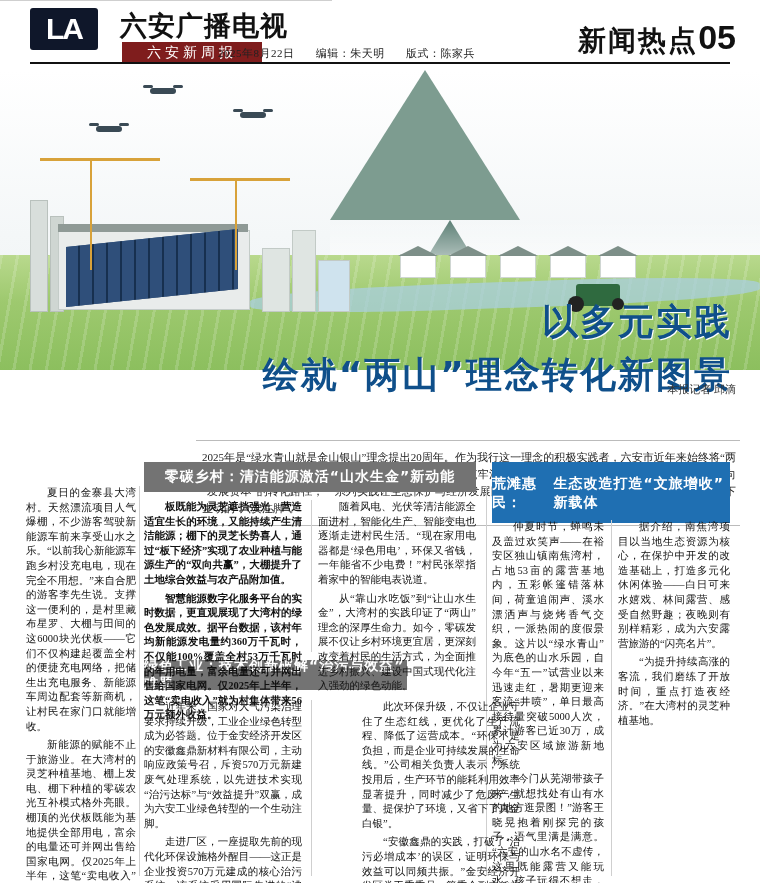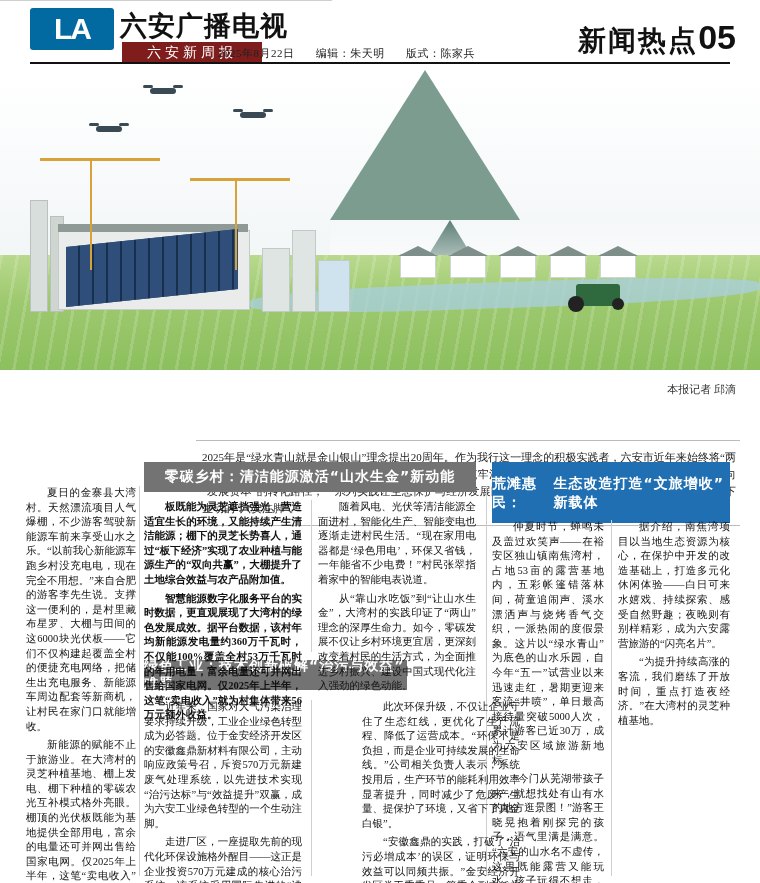--- a/index.html
+++ b/index.html
@@ -8,21 +8,21 @@
     background:#ffffff;
     font-family:"Liberation Serif", serif;
     color:#111;
     position:relative;
     overflow:hidden;
   }
   .page{position:relative;width:760px;height:883px;}
 
   
   .masthead{position:absolute;left:0;top:0;width:760px;height:70px;}
-  .logo-box{position:absolute;left:30px;top:8px;width:84px;height:42px;background:#0369a1;border-radius:3px;
+  .logo-box{position:absolute;left:30px;top:8px;width:68px;height:42px;background:#0f172a;border-radius:3px;
     display:flex;align-items:center;justify-content:center;}
   .logo-box span{color:#fff;font-size:30px;font-weight:bold;font-family:"Liberation Sans",sans-serif;letter-spacing:-2px;}
   .logo-text{position:absolute;left:120px;top:8px;font-size:27px;font-weight:bold;letter-spacing:1px;color:#111;
     font-family:"DejaVu Sans",sans-serif;}
   .logo-sub{position:absolute;left:122px;top:42px;width:140px;height:20px;background:#7f1d1d;color:#fff;
     font-size:14px;letter-spacing:4px;text-align:center;line-height:20px;font-family:"DejaVu Sans",sans-serif;}
   .mast-rule{position:absolute;left:30px;top:62px;width:700px;height:2px;background:#111;}
   .mast-meta{position:absolute;left:218px;top:46px;font-size:11px;color:#222;letter-spacing:.5px;}
   .mast-meta span{margin-right:18px;}
   .section-title{position:absolute;right:62px;top:22px;font-size:28px;font-weight:bold;color:#111;letter-spacing:2px;
@@ -168,20 +168,24 @@
       <div class="bldg b1"></div>
       <div class="bldg b2"></div>
       <div class="bldg b3"></div>
     </div>
     <div class="drone" style="left:150px;top:18px;"></div>
     <div class="drone" style="left:240px;top:42px;"></div>
     <div class="drone" style="left:96px;top:56px;"></div>
     <div class="tractor"></div>
   </div>
 
+  <div class="headline">
+    <div class="hl1">以多元实践</div>
+    <div class="hl2">绘就“两山”理念转化新图景</div>
+  </div>
   <div class="byline">本报记者 邱滴</div>
 
   <div class="lead">2025年是“绿水青山就是金山银山”理念提出20周年。作为我行这一理念的积极实践者，六安市近年来始终将“两山”理念贯穿发展全局，在从严管护大别山生态屏障、筑牢江淮生态绿色底色的同时，持续探索“山水资源”向“发展资本”的转化路径，一系列实践让生态保护与经济发展同频共振，为长三角区域生态优先、绿色发展写下生动的“六安注脚”。</div>
 
   <div class="band" id="band-a">零碳乡村：清洁能源激活“山水生金”新动能</div>
   <div class="band" id="band-b">绿色工业：技术创新破解“治污与效益”难题</div>
   <div class="band blue two-line" id="band-c">
     <div>荒滩惠民：</div>
     <div>生态改造打造“文旅增收”新载体</div>
   </div>
@@ -218,17 +222,17 @@
     <p>此次环保升级，不仅让企业守住了生态红线，更优化了生产流程、降低了运营成本。“环保不是负担，而是企业可持续发展的生命线。”公司相关负责人表示，系统投用后，生产环节的能耗利用效率显著提升，同时减少了危废产生量、提保护了环境，又省下了真金白银”。</p>
     <p>“安徽鑫鼎的实践，打破了‘治污必增成本’的误区，证明环保与效益可以同频共振。”金安经济开发区党工委委员、管委会副主任关世凡评价道，该项目的成功实验，为同行业提供了可复制、可推广的环保升级方案。</p>
   </div>
 
   <div class="col" id="col6">
     <p>仲夏时节，蝉鸣未及盖过欢笑声——在裕安区独山镇南焦湾村，占地53亩的露营基地内，五彩帐篷错落林间，荷童追闹声、溪水漂洒声与烧烤香气交织，一派热闹的度假景象。这片以“绿水青山”为底色的山水乐园，自今年“五一”试营业以来迅速走红，暑期更迎来客流“井喷”，单日最高接待量突破5000人次，累计游客已近30万，成为六安区域旅游新地标。</p>
     <p>“今门从芜湖带孩子来，就想找处有山有水的地方逛景图！”游客王晓晃抱着刚探完的孩子，语气里满是满意。“六安的山水名不虚传，这里既能露营又能玩水，孩子玩得不想走，说明年还要来！”流水边，不少小朋友赤脚嬉戏，清凉的山水与自然野趣，成了游客选择南焦湾的核心理由。</p>
   </div>
 
   <div class="col" id="col7">
-    <p>据介绍，南焦湾项目以当地生态资源为核心，在保护中开发的改造基础上，打造多元化休闲体验——白日可来水嬉戏、持续探索、感受自然野趣；夜晚则有别样精彩，成为六安露营旅游的“闪亮名片”。</p>
+    <p>据介绍，南焦湾项目以当地生态资源为核心，在保护中开发的改造基础上，打造多元化休闲体验——白日可来水嬉戏、林间露营、感受自然野趣；夜晚则有别样精彩，成为六安露营旅游的“闪亮名片”。</p>
     <p>“为提升持续高涨的客流，我们磨练了开放时间，重点打造夜经济。”在大湾村的灵芝种植基地。</p>
   </div>
 
 </div>
 
 </body></html>

